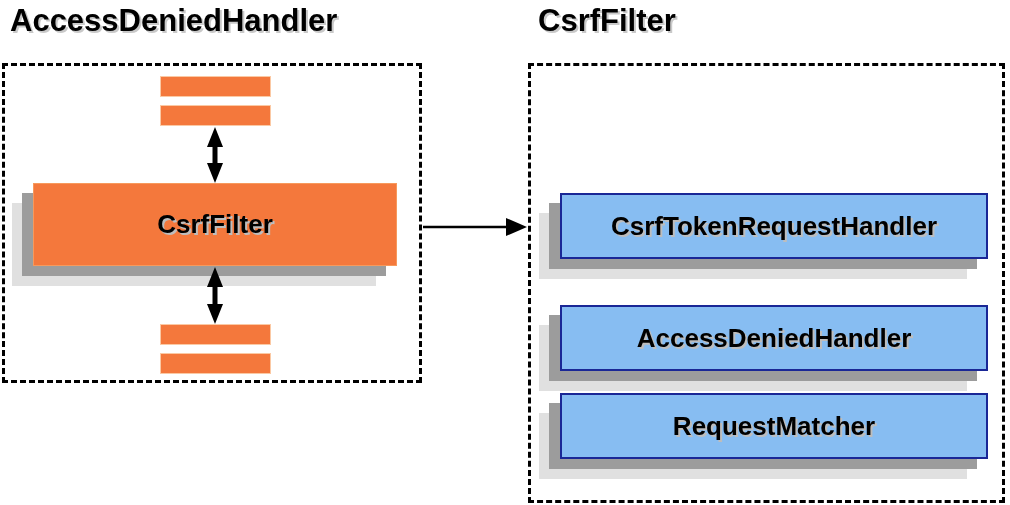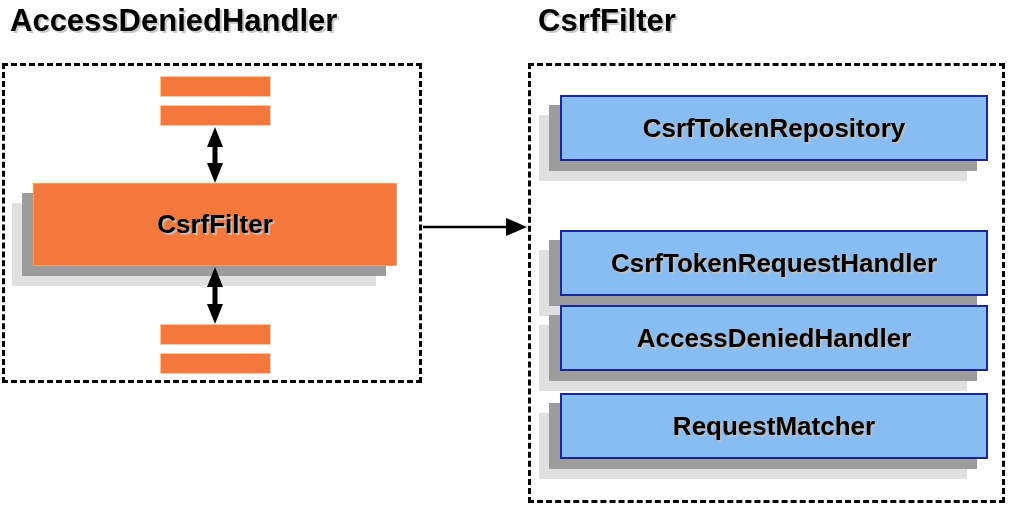--- a/index.html
+++ b/index.html
@@ -40,21 +40,21 @@
     box-sizing:border-box; font-weight:bold; font-size:26px; color:#000;
     text-shadow:2px 2px 0 #bdbdbd;
   }
   .face-orange { background:#F4783C; border:1px solid #F7995C; }
   .face-blue   { background:#87BDF2; border:2px solid #1A2796; }
 
   .csrf-node { left:28px; top:117px; width:364px; height:83px; }
 
   .component   { left:29px; width:428px; height:66px; }
   .component-0 { top:29px;  }
-  .component-1 { top:127px;margin-top:37px; }
+  .component-1 { top:127px; }
   .component-2 { top:227px;margin-top:12px; }
   .component-3 { top:327px; }
 
   .arrows {
     position:absolute; left:0; top:0; width:1010px; height:505px;
     pointer-events:none;
   }
 </style>
 </head>
 <body>
@@ -77,27 +77,20 @@
         <span>CsrfFilter</span>
       </div>
     </div>
 
     <div class="bar bar-3"></div>
     <div class="bar bar-4"></div>
   </div>
 
   <div class="dashed-box right-box">
 
-    <div class="node component component-0">
-      <div class="layer shadow-light"></div>
-      <div class="layer shadow-dark"></div>
-      <div class="layer face face-blue">
-        <span>CsrfTokenRepository</span>
-      </div>
-    </div>
 
     <div class="node component component-1">
       <div class="layer shadow-light"></div>
       <div class="layer shadow-dark"></div>
       <div class="layer face face-blue">
         <span>CsrfTokenRequestHandler</span>
       </div>
     </div>
 
     <div class="node component component-2">

